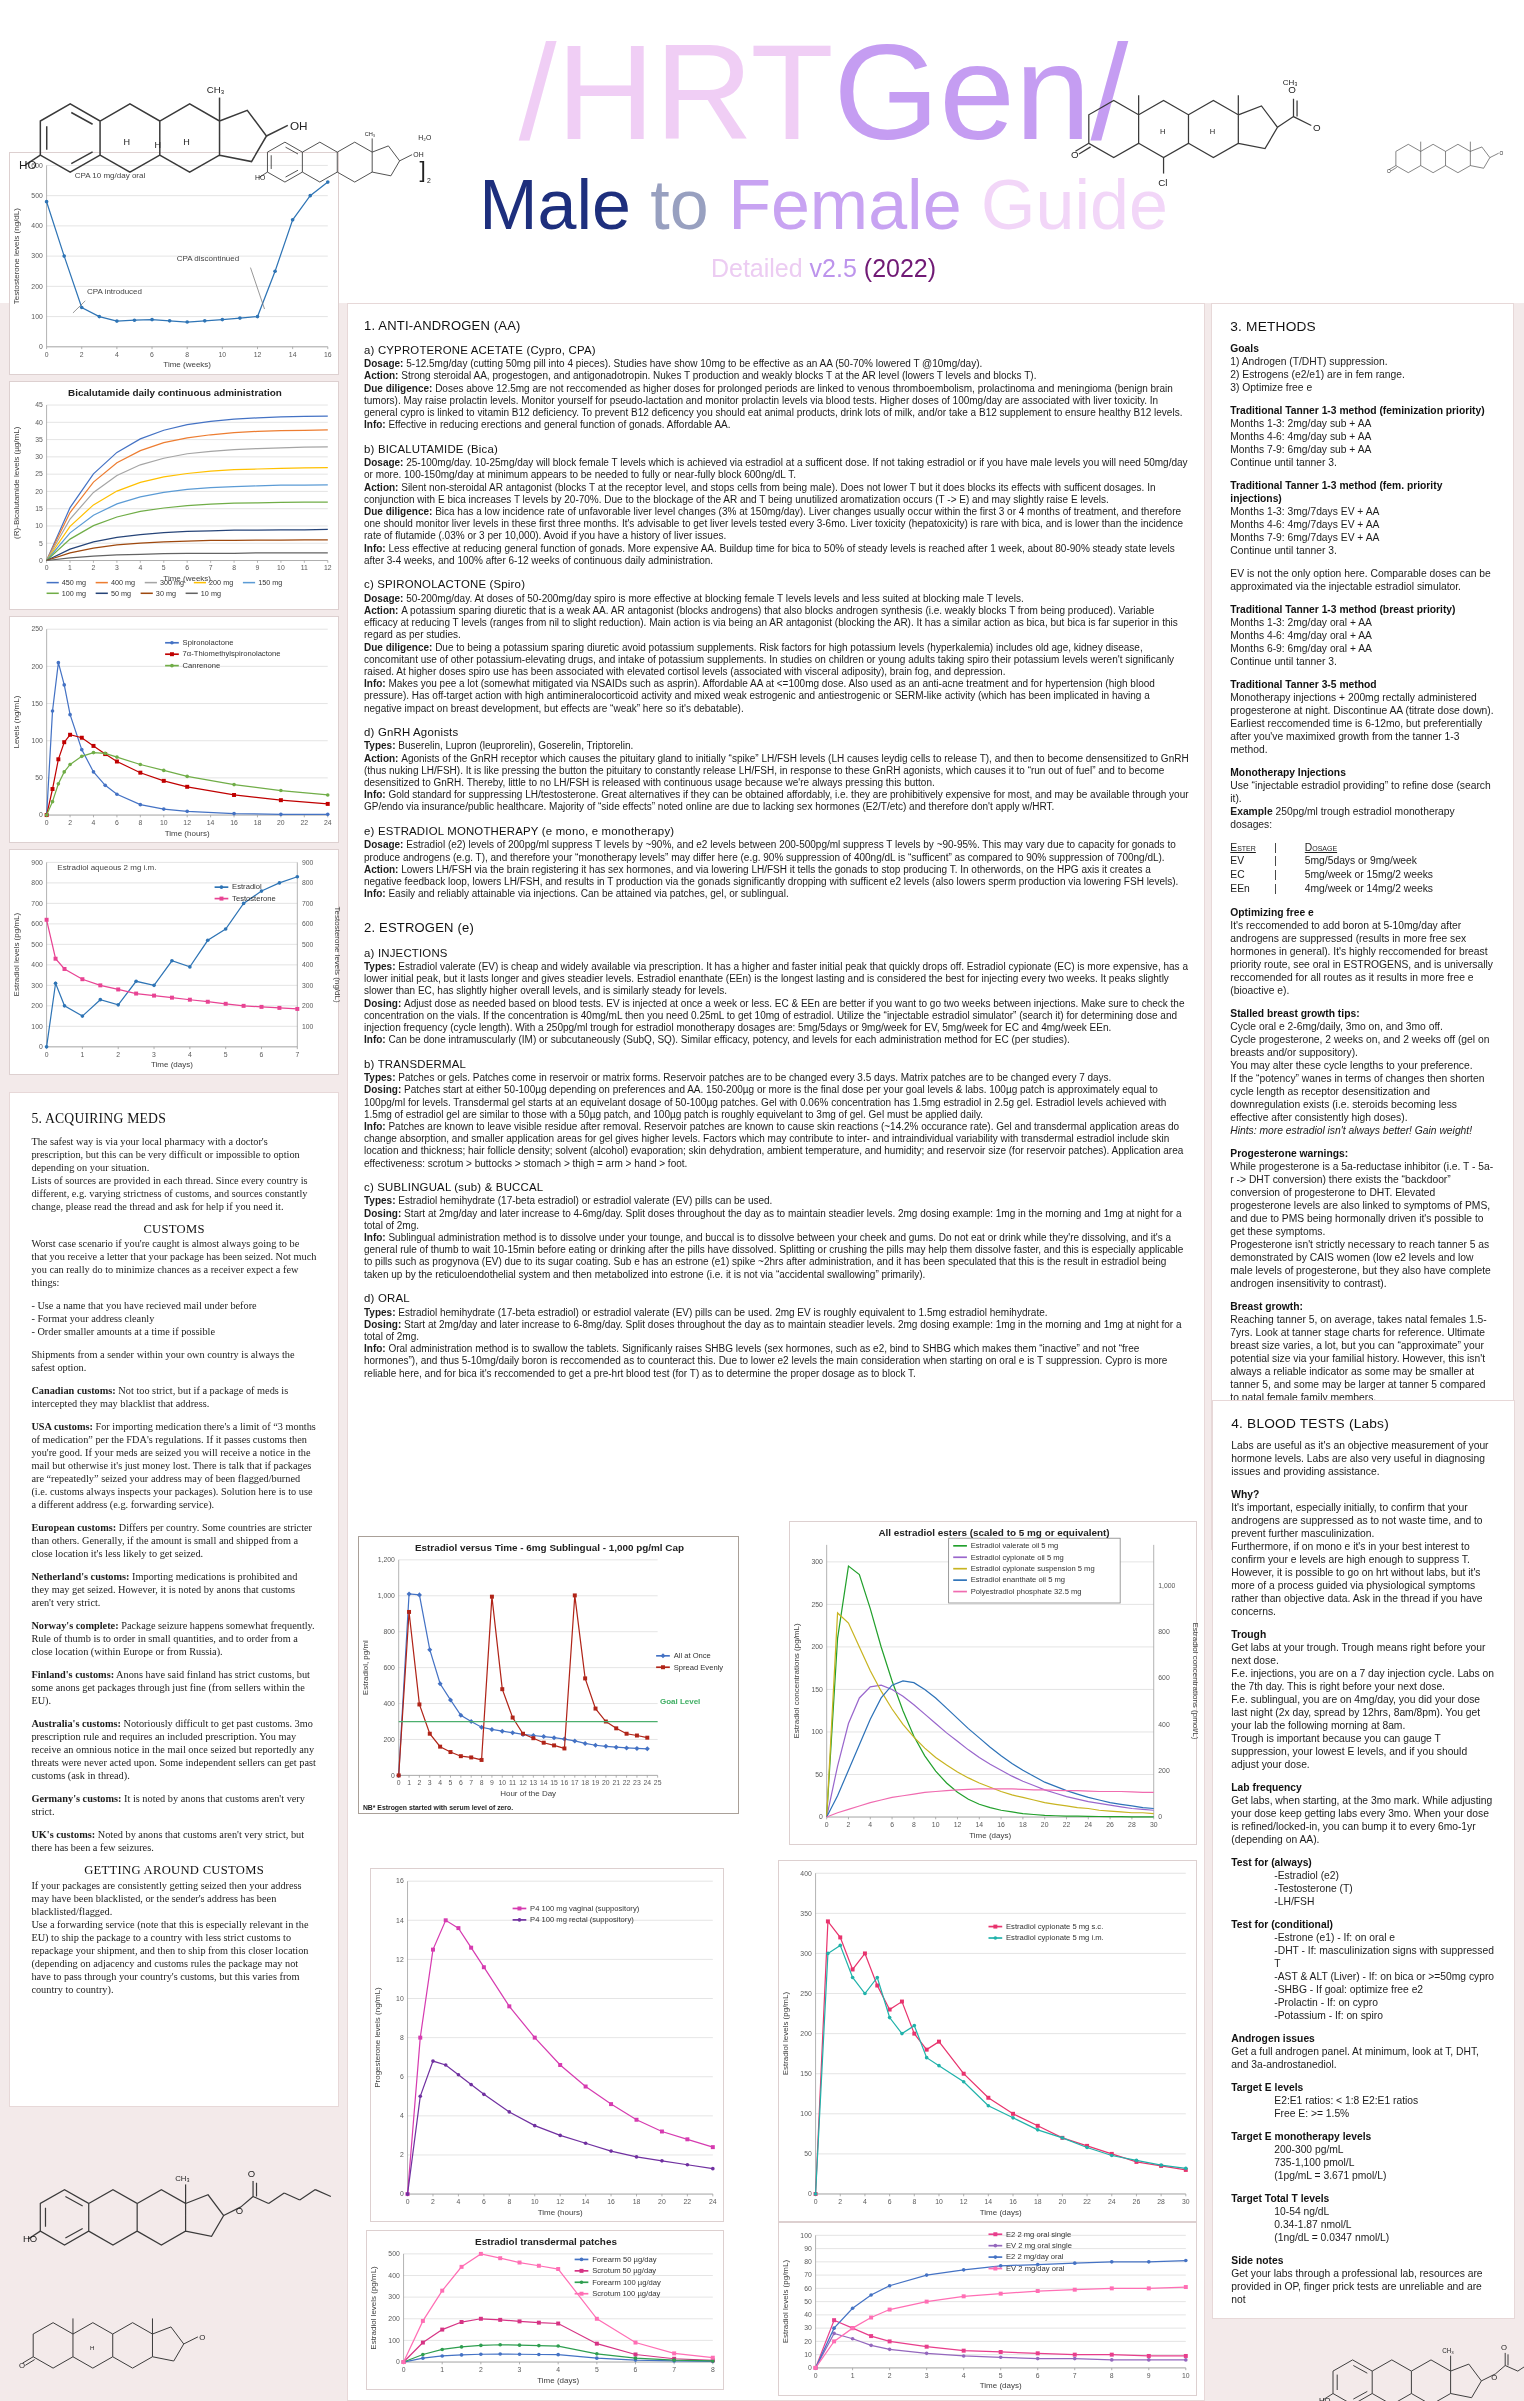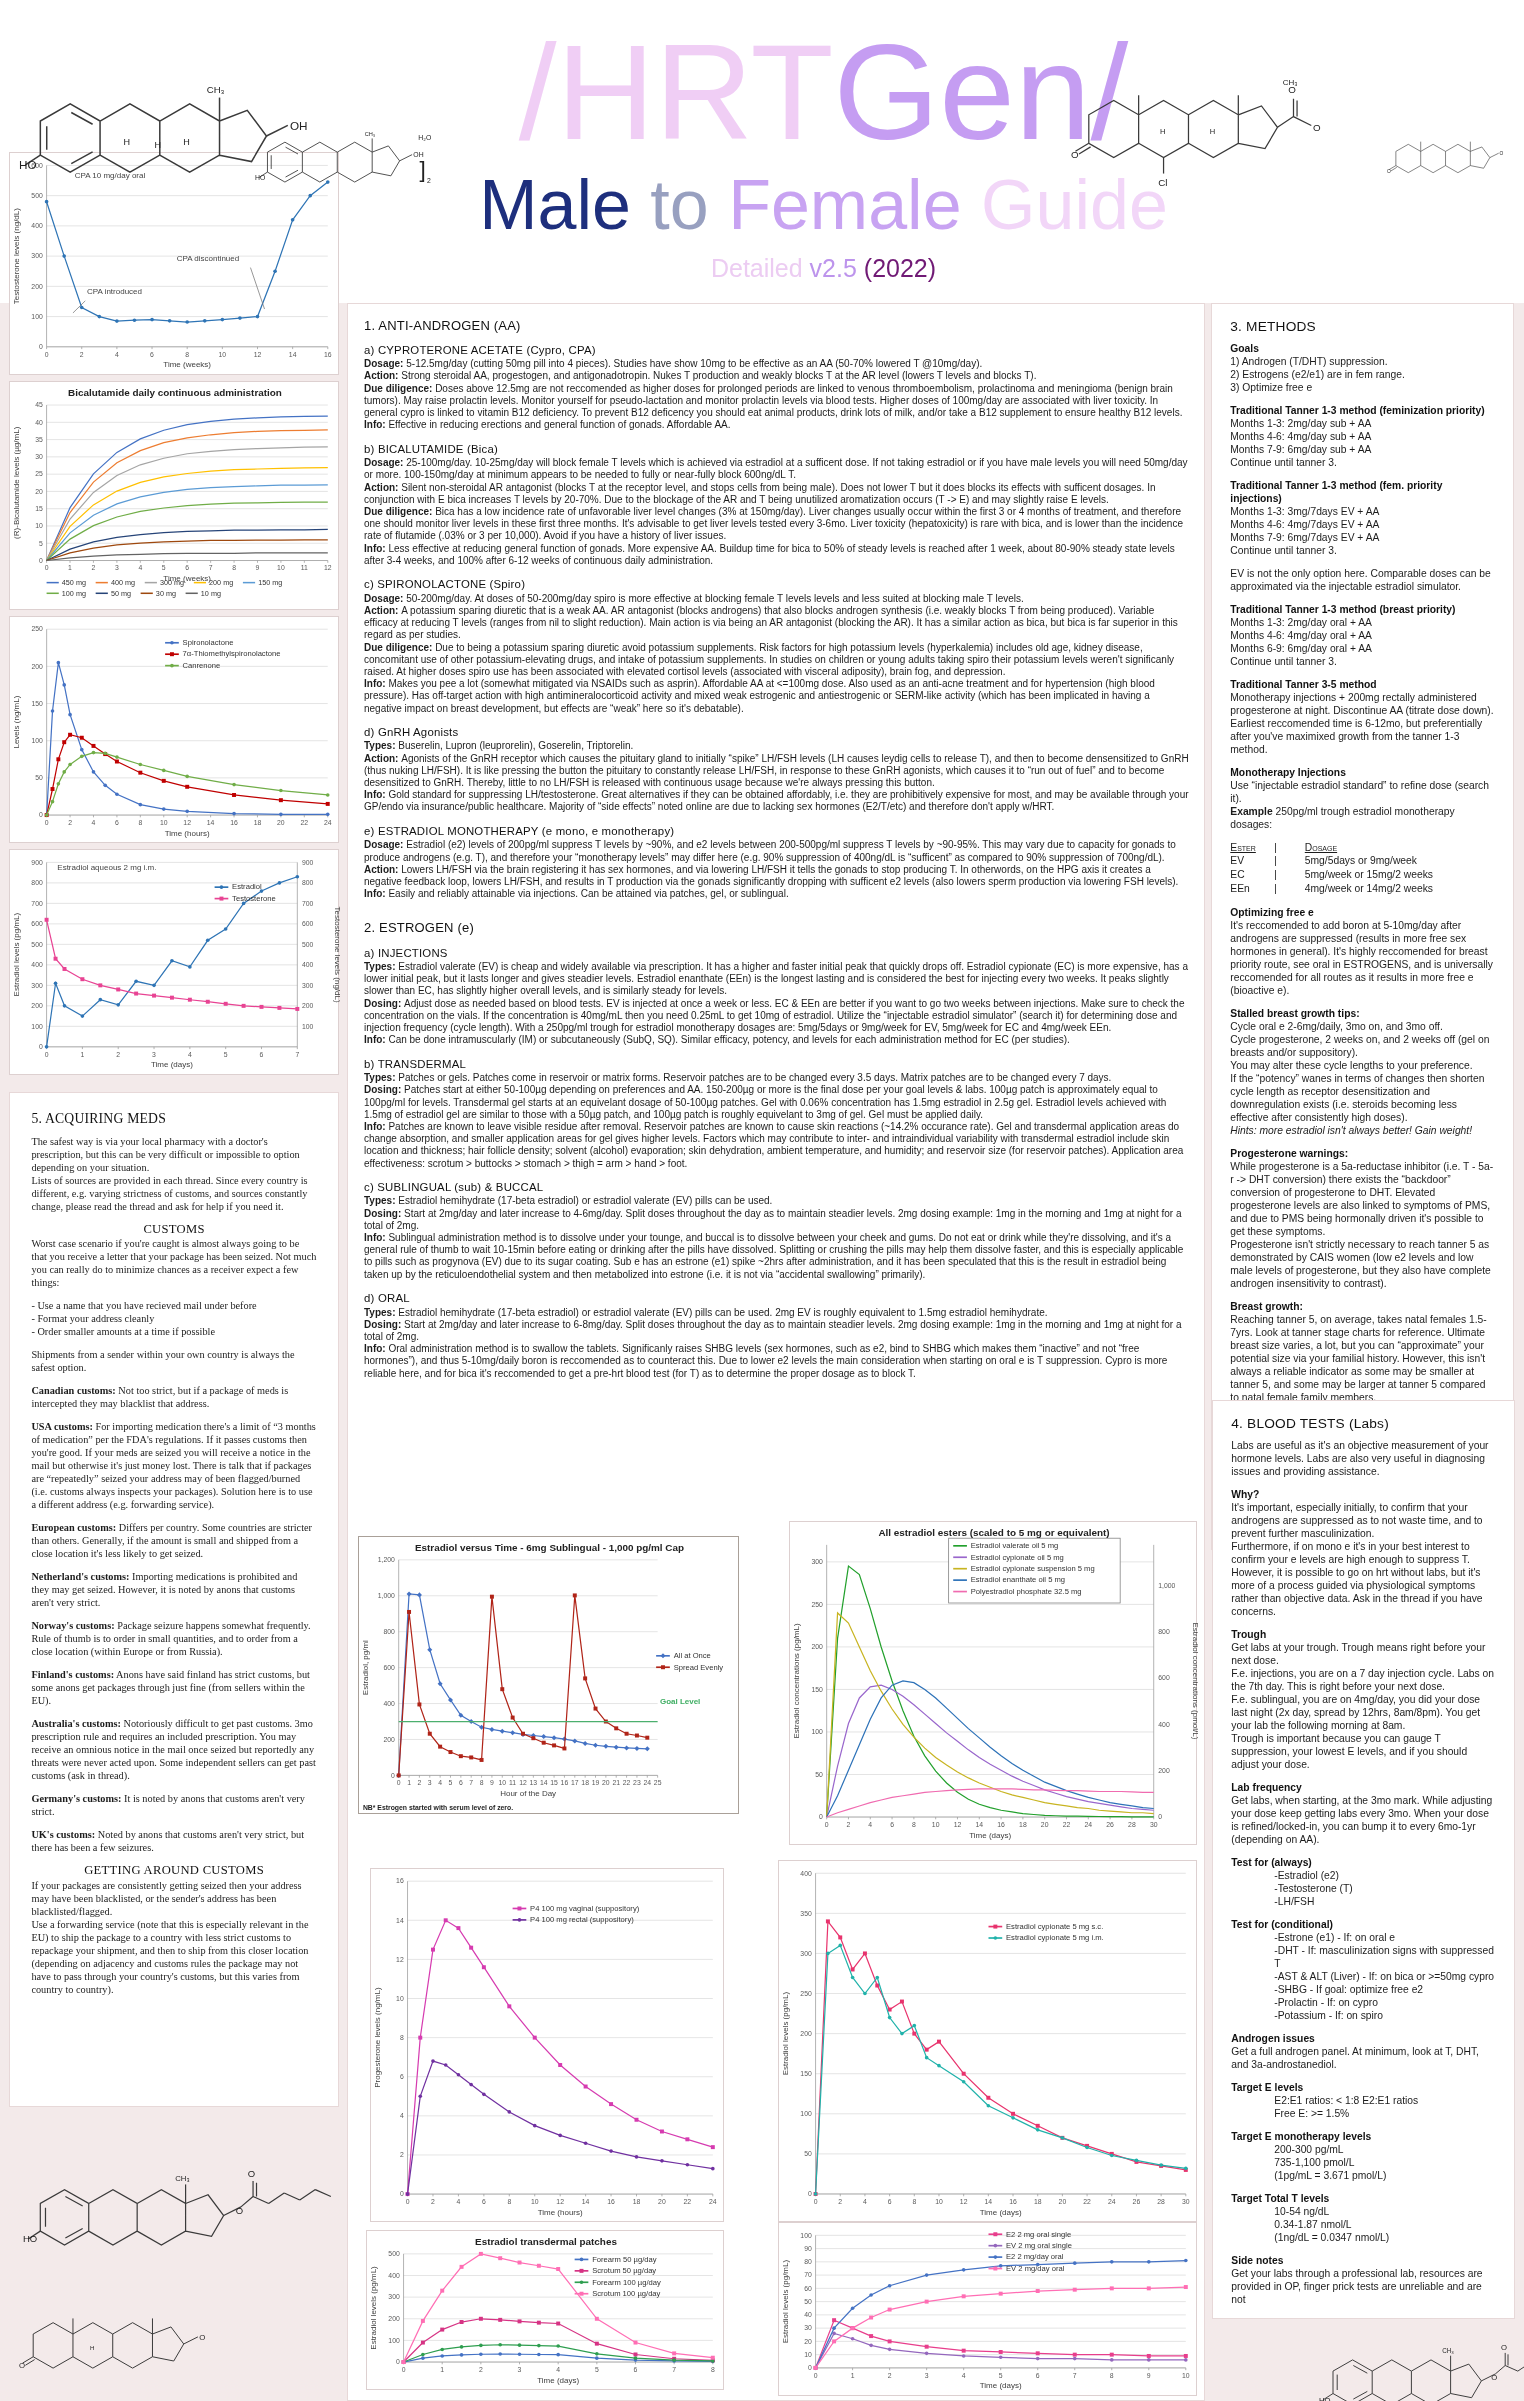--- a/index.html
+++ b/index.html
@@ -417,21 +417,21 @@
         <div class="blk">
           <div class="bl"><b>USA customs:</b> For importing medication there's a limit of “3 months of medication” per the FDA's regulations. If it passes customs then you're good. If your meds are seized you will receive a notice in the mail but otherwise it's just money lost. There is talk that if packages are “repeatedly” seized your address may of been flagged/burned (i.e. customs always inspects your packages). Solution here is to use a different address (e.g. forwarding service).</div>
         </div>
         <div class="blk">
           <div class="bl"><b>European customs:</b> Differs per country. Some countries are stricter than others. Generally, if the amount is small and shipped from a close location it's less likely to get seized.</div>
         </div>
         <div class="blk">
           <div class="bl"><b>Netherland's customs:</b> Importing medications is prohibited and they may get seized. However, it is noted by anons that customs aren't very strict.</div>
         </div>
         <div class="blk">
-          <div class="bl"><b>Norway's customs:</b> Package seizure happens somewhat frequently. Rule of thumb is to order in small quantities, and to order from a close location (within Europe or from Russia).</div>
+          <div class="bl"><b>Norway's complete:</b> Package seizure happens somewhat frequently. Rule of thumb is to order in small quantities, and to order from a close location (within Europe or from Russia).</div>
         </div>
         <div class="blk">
           <div class="bl"><b>Finland's customs:</b> Anons have said finland has strict customs, but some anons get packages through just fine (from sellers within the EU).</div>
         </div>
         <div class="blk">
           <div class="bl"><b>Australia's customs:</b> Notoriously difficult to get past customs. 3mo prescription rule and requires an included prescription. You may receive an omnious notice in the mail once seized but reportedly any threats were never acted upon. Some independent sellers can get past customs (ask in thread).</div>
         </div>
         <div class="blk">
           <div class="bl"><b>Germany's customs:</b> It is noted by anons that customs aren't very strict.</div>
         </div>
@@ -1188,21 +1188,21 @@
           <div class="bl">Months 4-6: 4mg/day oral + AA</div>
           <div class="bl">Months 6-9: 6mg/day oral + AA</div>
           <div class="bl">Continue until tanner 3.</div>
         </div>
         <div class="blk">
           <div class="bh">Traditional Tanner 3-5 method</div>
           <div class="bl">Monotherapy injections + 200mg rectally administered progesterone at night. Discontinue AA (titrate dose down). Earliest reccomended time is 6-12mo, but preferentially after you've maximixed growth from the tanner 1-3 method.</div>
         </div>
         <div class="blk">
           <div class="bh">Monotherapy Injections</div>
-          <div class="bl">Use “injectable estradiol standard” to refine dose (search it).</div>
+          <div class="bl">Use “injectable estradiol providing” to refine dose (search it).</div>
           <div class="bl"><b>Example</b> 250pg/ml trough estradiol monotherapy dosages:</div>
         </div>
         <div class="blk">
           <div class="etbl">
             <div class="etr et-h">
               <div class="etc1">Ester</div>
               <div class="etc2">|</div>
               <div class="etc3">Dosage</div>
             </div>
             <div class="etr">

